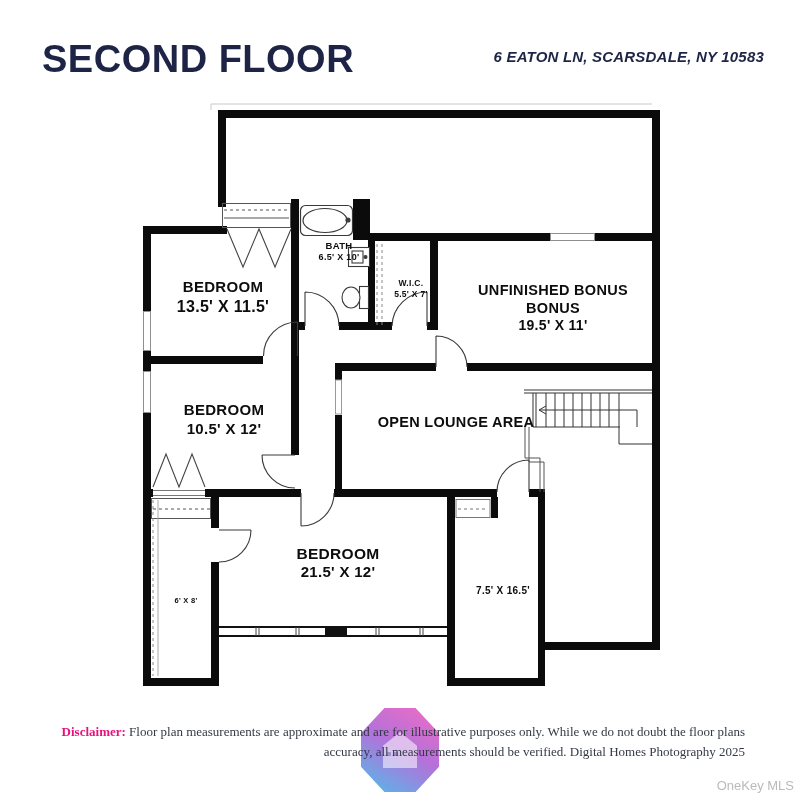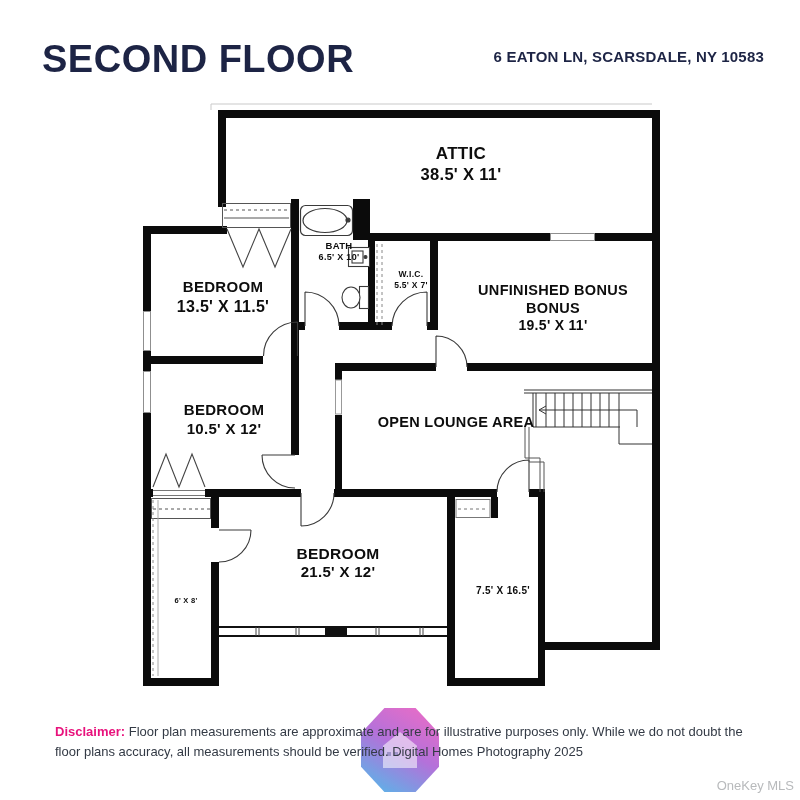--- a/index.html
+++ b/index.html
@@ -1,20 +1,20 @@
 <!DOCTYPE html>
 <html><head>
 <meta charset="utf-8">
 <style>
   html,body{margin:0;padding:0;background:#ffffff;width:800px;height:800px;overflow:hidden;
     font-family:"Liberation Sans", sans-serif;}
   #page{position:relative;width:800px;height:696px;background:#fff;}
   
   .title{position:absolute;left:42px;top:38px;font-size:38px;font-weight:700;letter-spacing:.5px;color:#1d2445;}
-  .address{position:absolute;right:36px;top:48px;font-size:15px;font-weight:700;letter-spacing:.2px;color:#1d2445;}
+  .address{position:absolute;right:36px;top:48px;font-size:15px;font-weight:700;letter-spacing:.2px;color:#1d2445;font-style:italic;}
   
   .w{position:absolute;background:#0b0b0b;z-index:2;}
   .window{position:absolute;z-index:3;border:1px solid #8f8f8f;box-sizing:border-box;}
   .winV{background:linear-gradient(90deg,#fff 0 42%,#8f8f8f 42% 58%,#fff 58% 100%);}
   .winH{background:linear-gradient(180deg,#fff 0 42%,#8f8f8f 42% 58%,#fff 58% 100%);}
   .band{position:absolute;left:219px;top:626px;width:228px;height:11px;background:#fff;
     border-top:2px solid #111;border-bottom:2px solid #111;box-sizing:border-box;z-index:3;}
   .bandseg{position:absolute;left:325px;top:626px;width:22px;height:11px;background:#111;z-index:4;}
   svg.overlay{position:absolute;left:0;top:0;z-index:5;}
   
@@ -22,21 +22,21 @@
   .rname{font-weight:700;letter-spacing:.3px;}
   .rdims{font-weight:700;letter-spacing:.3px;}
   
   .logo{position:absolute;left:361px;top:708px;width:78px;height:84px;z-index:1;opacity:.95;
     clip-path:polygon(30% 0%,70% 0%,100% 30%,100% 70%,70% 100%,30% 100%,0% 70%,0% 30%);
     background:linear-gradient(210deg,#f065c2 0%,#b06ad8 48%,#47b9e9 100%);}
   .logo .house{position:absolute;left:22px;top:24px;width:34px;height:36px;background:rgba(255,255,255,.55);
     clip-path:polygon(50% 0%,100% 38%,100% 100%,0% 100%,0% 38%);}
   .logo .dot{position:absolute;width:4px;height:4px;background:rgba(140,130,190,.8);}
   .disclaimer{position:absolute;left:50%;top:722px;transform:translateX(-50%);width:690px;z-index:7;
-    text-align:left;font-size:13px;line-height:1.55;color:#333a45;font-weight:400;}
+    text-align:right;font-size:13px;line-height:1.55;color:#333a45;font-weight:400;font-family:Liberation Serif, serif;}
   .disclaimer .dlabel{color:#e8127c;font-weight:700;}
   .watermark{position:absolute;right:6px;top:778px;font-size:13px;color:#b8babc;z-index:7;}
 </style>
 </head>
 <body>
 
 <div id="page">
 
   <div class="title">SECOND FLOOR</div>
   <div class="address">6 EATON LN, SCARSDALE, NY 10583</div>
@@ -156,33 +156,29 @@
     </g>
 
     <g stroke="#444" stroke-width="1" fill="none">
       <path d="M256,627 V636 M259,627 V636"></path>
       <path d="M296,627 V636 M299,627 V636"></path>
       <path d="M376,627 V636 M379,627 V636"></path>
       <path d="M420,627 V636 M423,627 V636"></path>
     </g>
   </svg>
 
-  <div class="rlabel" style="left:461px;top:164px">
-    <div class="rname" style="font-size:17px">ATTIC</div>
-    <div class="rdims" style="font-size:16.5px">38.5' X 11'</div>
-  </div>
   <div class="rlabel" style="left:223px;top:297px">
     <div class="rname" style="font-size:15px">BEDROOM</div>
     <div class="rdims" style="font-size:16px">13.5' X 11.5'</div>
   </div>
   <div class="rlabel" style="left:339px;top:252px">
     <div class="rname" style="font-size:9.5px">BATH</div>
     <div class="rdims" style="font-size:9px">6.5' X 10'</div>
   </div>
-  <div class="rlabel" style="left:411px;top:280px">
+  <div class="rlabel" style="left:411px;top:289px">
     <div class="rname" style="font-size:8.5px">W.I.C.</div>
     <div class="rdims" style="font-size:8.5px">5.5' X 7'</div>
   </div>
   <div class="rlabel" style="left:553px;top:308px;width:175px">
     <div class="rname" style="font-size:14.5px">UNFINISHED BONUS BONUS</div>
     <div class="rdims" style="font-size:14px">19.5' X 11'</div>
   </div>
   <div class="rlabel" style="left:224px;top:420px">
     <div class="rname" style="font-size:15px">BEDROOM</div>
     <div class="rdims" style="font-size:15px">10.5' X 12'</div>

